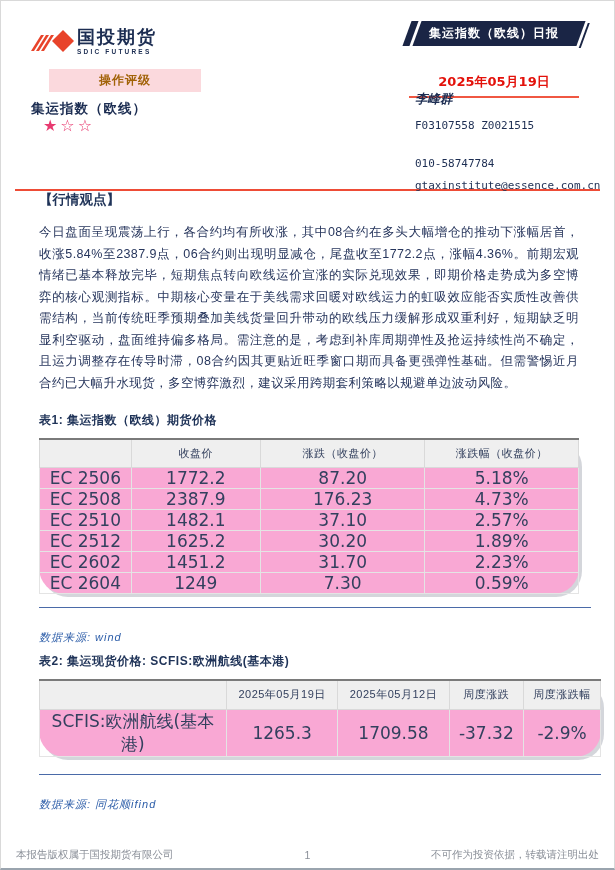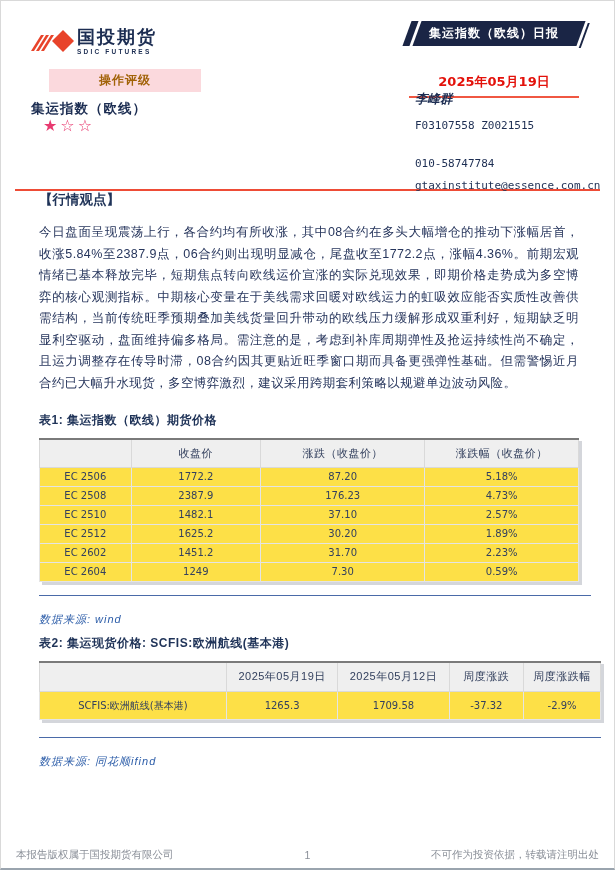--- a/index.html
+++ b/index.html
@@ -46,39 +46,39 @@
   .analyst-email { margin-top:9px; font-size:11px; font-family:"DejaVu Sans Mono","Liberation Mono",monospace; }
   
   .content { padding:0 0 0 38px; }
   .section-title { font-size:13.5px; font-weight:bold; color:#1f3358; }
   .view-paragraph {
     margin-top:13px; width:540px; font-size:12.5px; line-height:21.5px;
     color:#26355c; text-align:justify; letter-spacing:0.4px;
   }
   .table-title { margin-top:18px; font-size:12px; font-weight:bold; color:#1f3358; letter-spacing:0.5px; }
   .t2-title { margin-top:8px; }
-  table { border-collapse:collapse; table-layout:fixed; margin-top:9px; background:#fde047;
-          box-shadow:3px 3px 0 rgba(160,165,175,0.45); }
+  table { border-collapse:collapse; table-layout:fixed; margin-top:9px; background:#f9a8d4;
+          box-shadow:3px 3px 0 rgba(160,165,175,0.45);border-radius:26px; }
   .t1 { width:540px; }
   .t2 { width:562px; }
   th {
     background:#efefef; font-weight:normal; font-size:11px; color:#33405e;
     border:1px solid #d9d9d9; text-align:center; letter-spacing:0.5px;
   }
   .t1 th { height:28px; } .t2 th { height:30px; }
   td {
-    font-size:10px; color:#33405e; border:1px solid #e4e4e4; text-align:center;
+    font-size:17px; color:#33405e; border:1px solid #e4e4e4; text-align:center;
     font-family:"DejaVu Sans","Liberation Sans",sans-serif;
   }
   .t1 td { height:19px; } .t2 td { height:28px; }
   thead tr { border-top:2px solid #7a7a7a; }
   tbody tr:last-child { border-bottom:1px solid #cfcfcf; }
   .source-rule { height:0; border-top:1.5px solid #4a6aa8; margin-top:13px; }
   .rule-1 { width:552px; } .rule-2 { width:562px; margin-top:17px; }
-  .source-text { margin-top:16px; font-size:11px; font-style:italic; color:#2b5ca8; letter-spacing:1px; }
+  .source-text { margin-top:22px; font-size:11px; font-style:italic; color:#2b5ca8; letter-spacing:1px; }
   
   .footer {
     position:absolute; left:15px; right:15px; bottom:6px; display:flex; align-items:center;
     font-size:10.5px; color:#8a8f98;
   }
   .footer-left { width:220px; text-align:left; }
   .footer-center { flex:1; text-align:center; }
   .footer-right { width:220px; text-align:right; }
 </style>
 </head>

